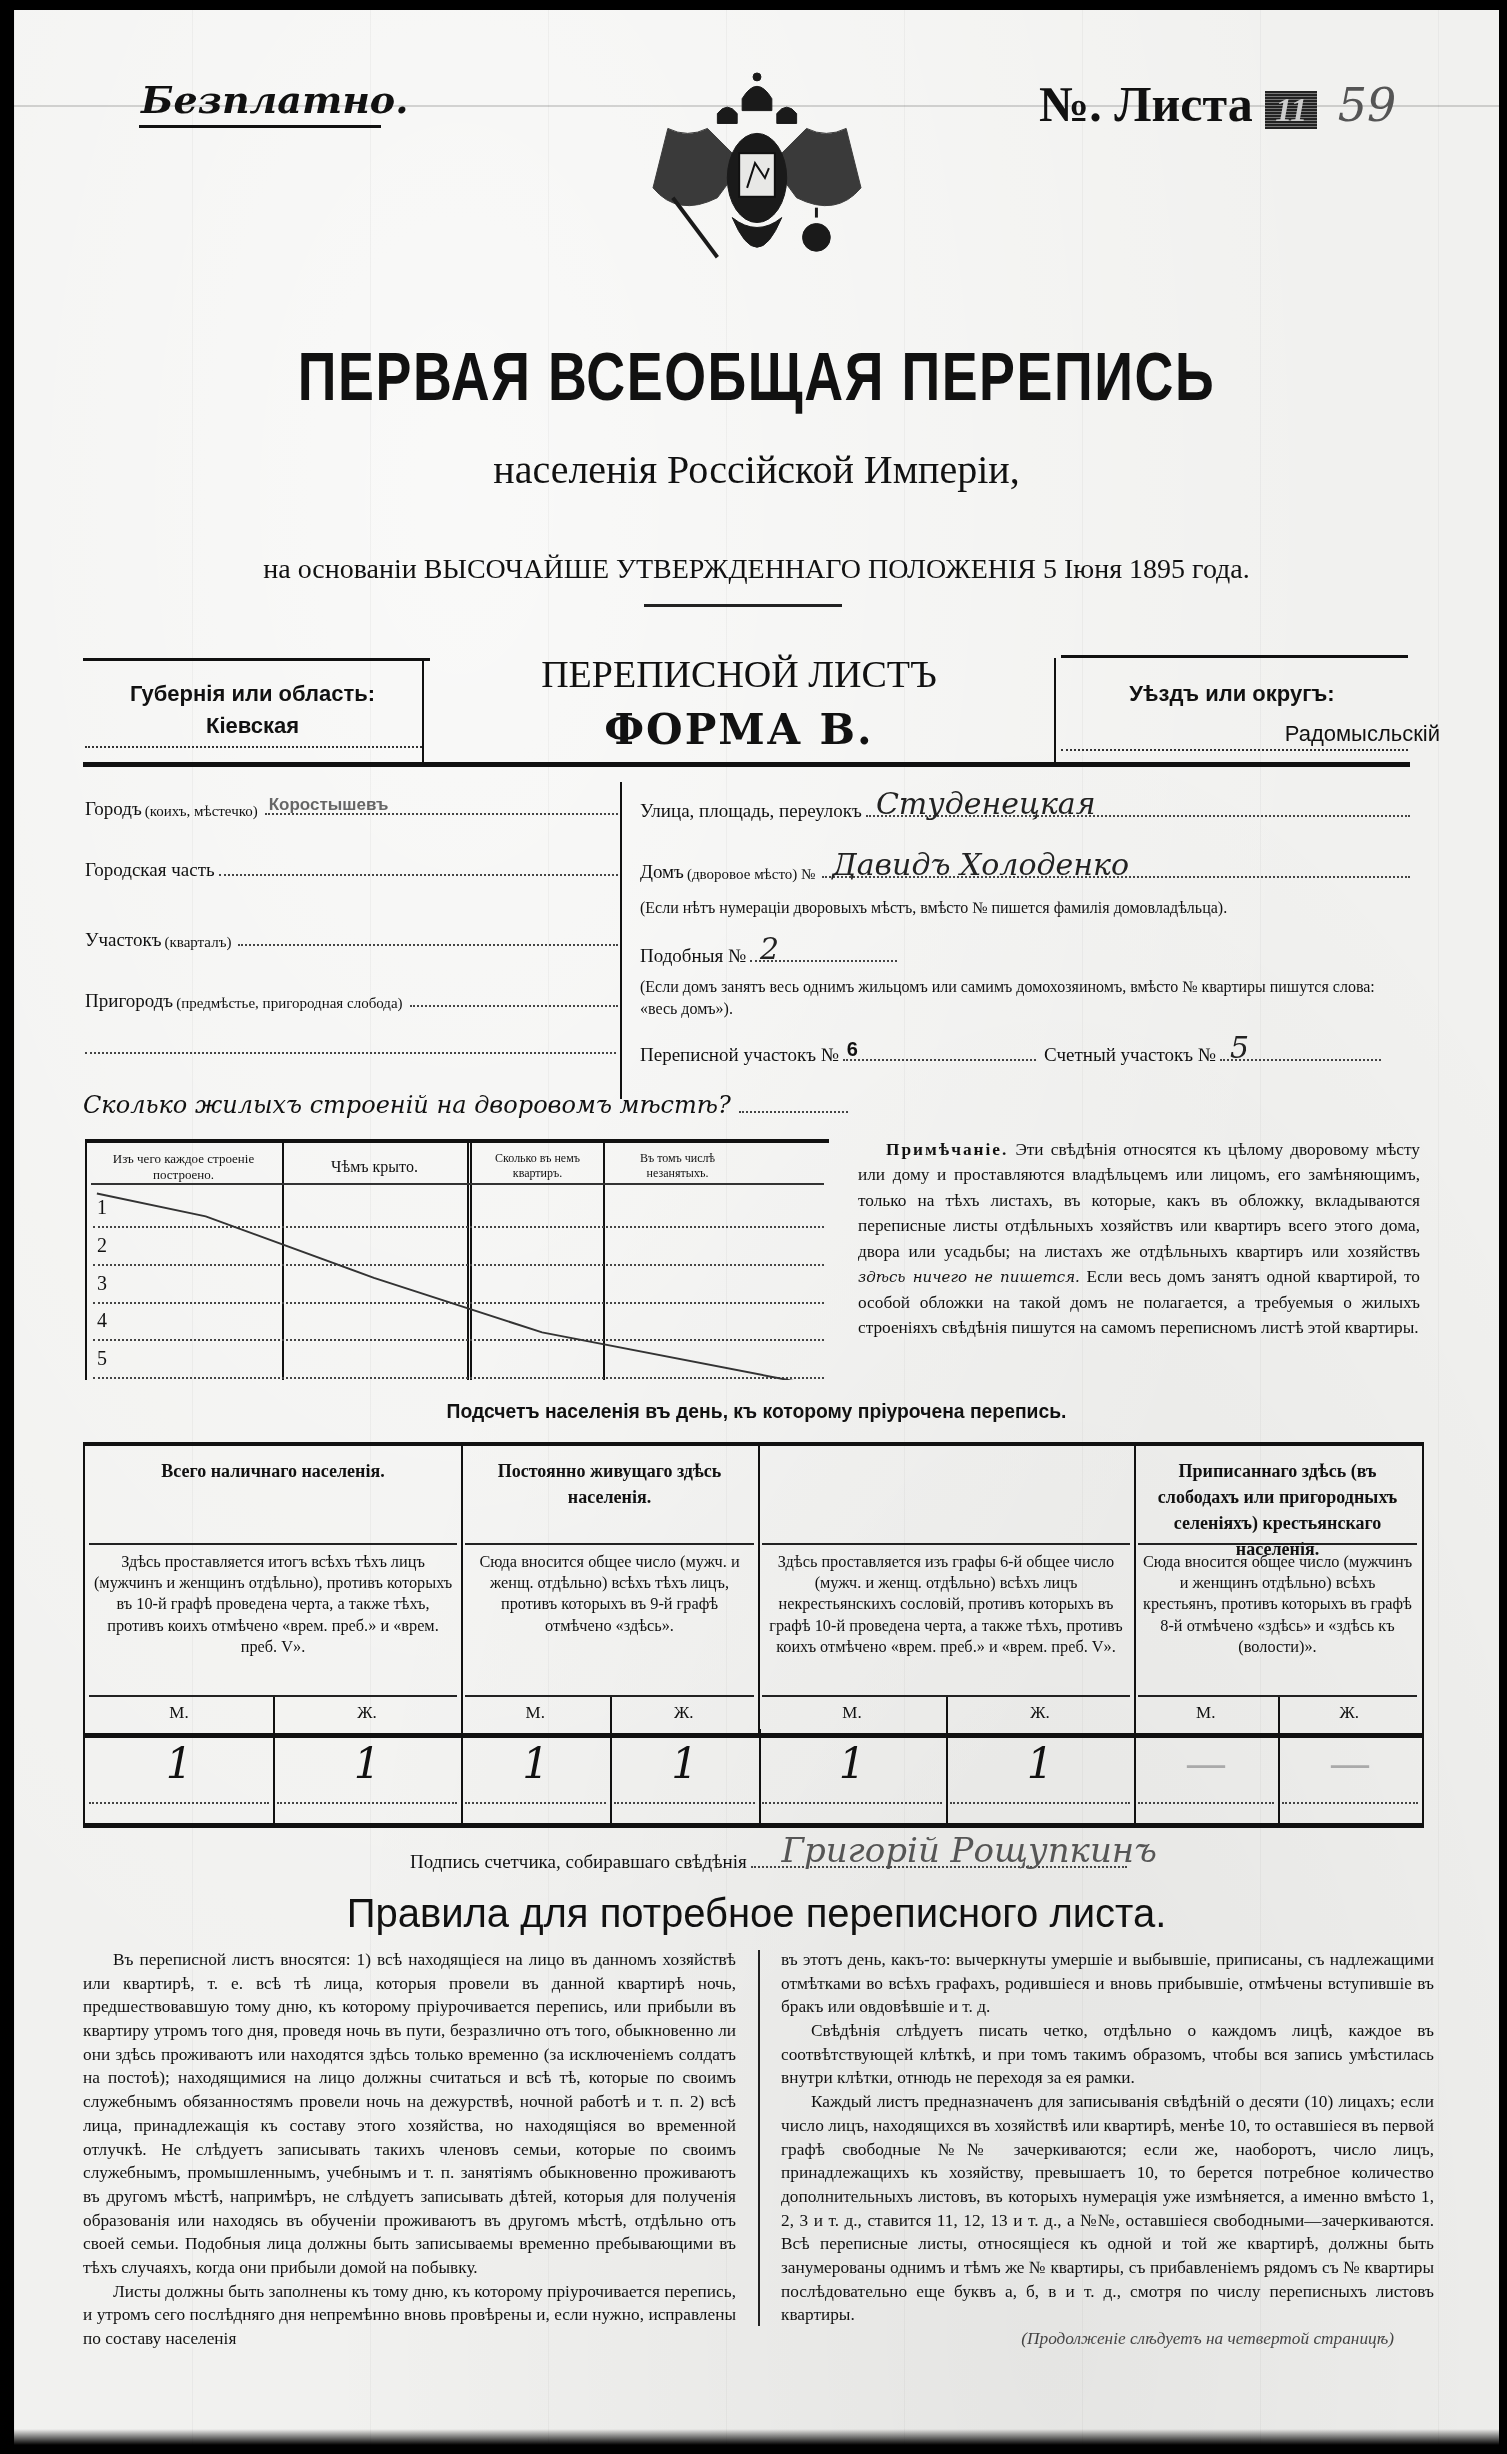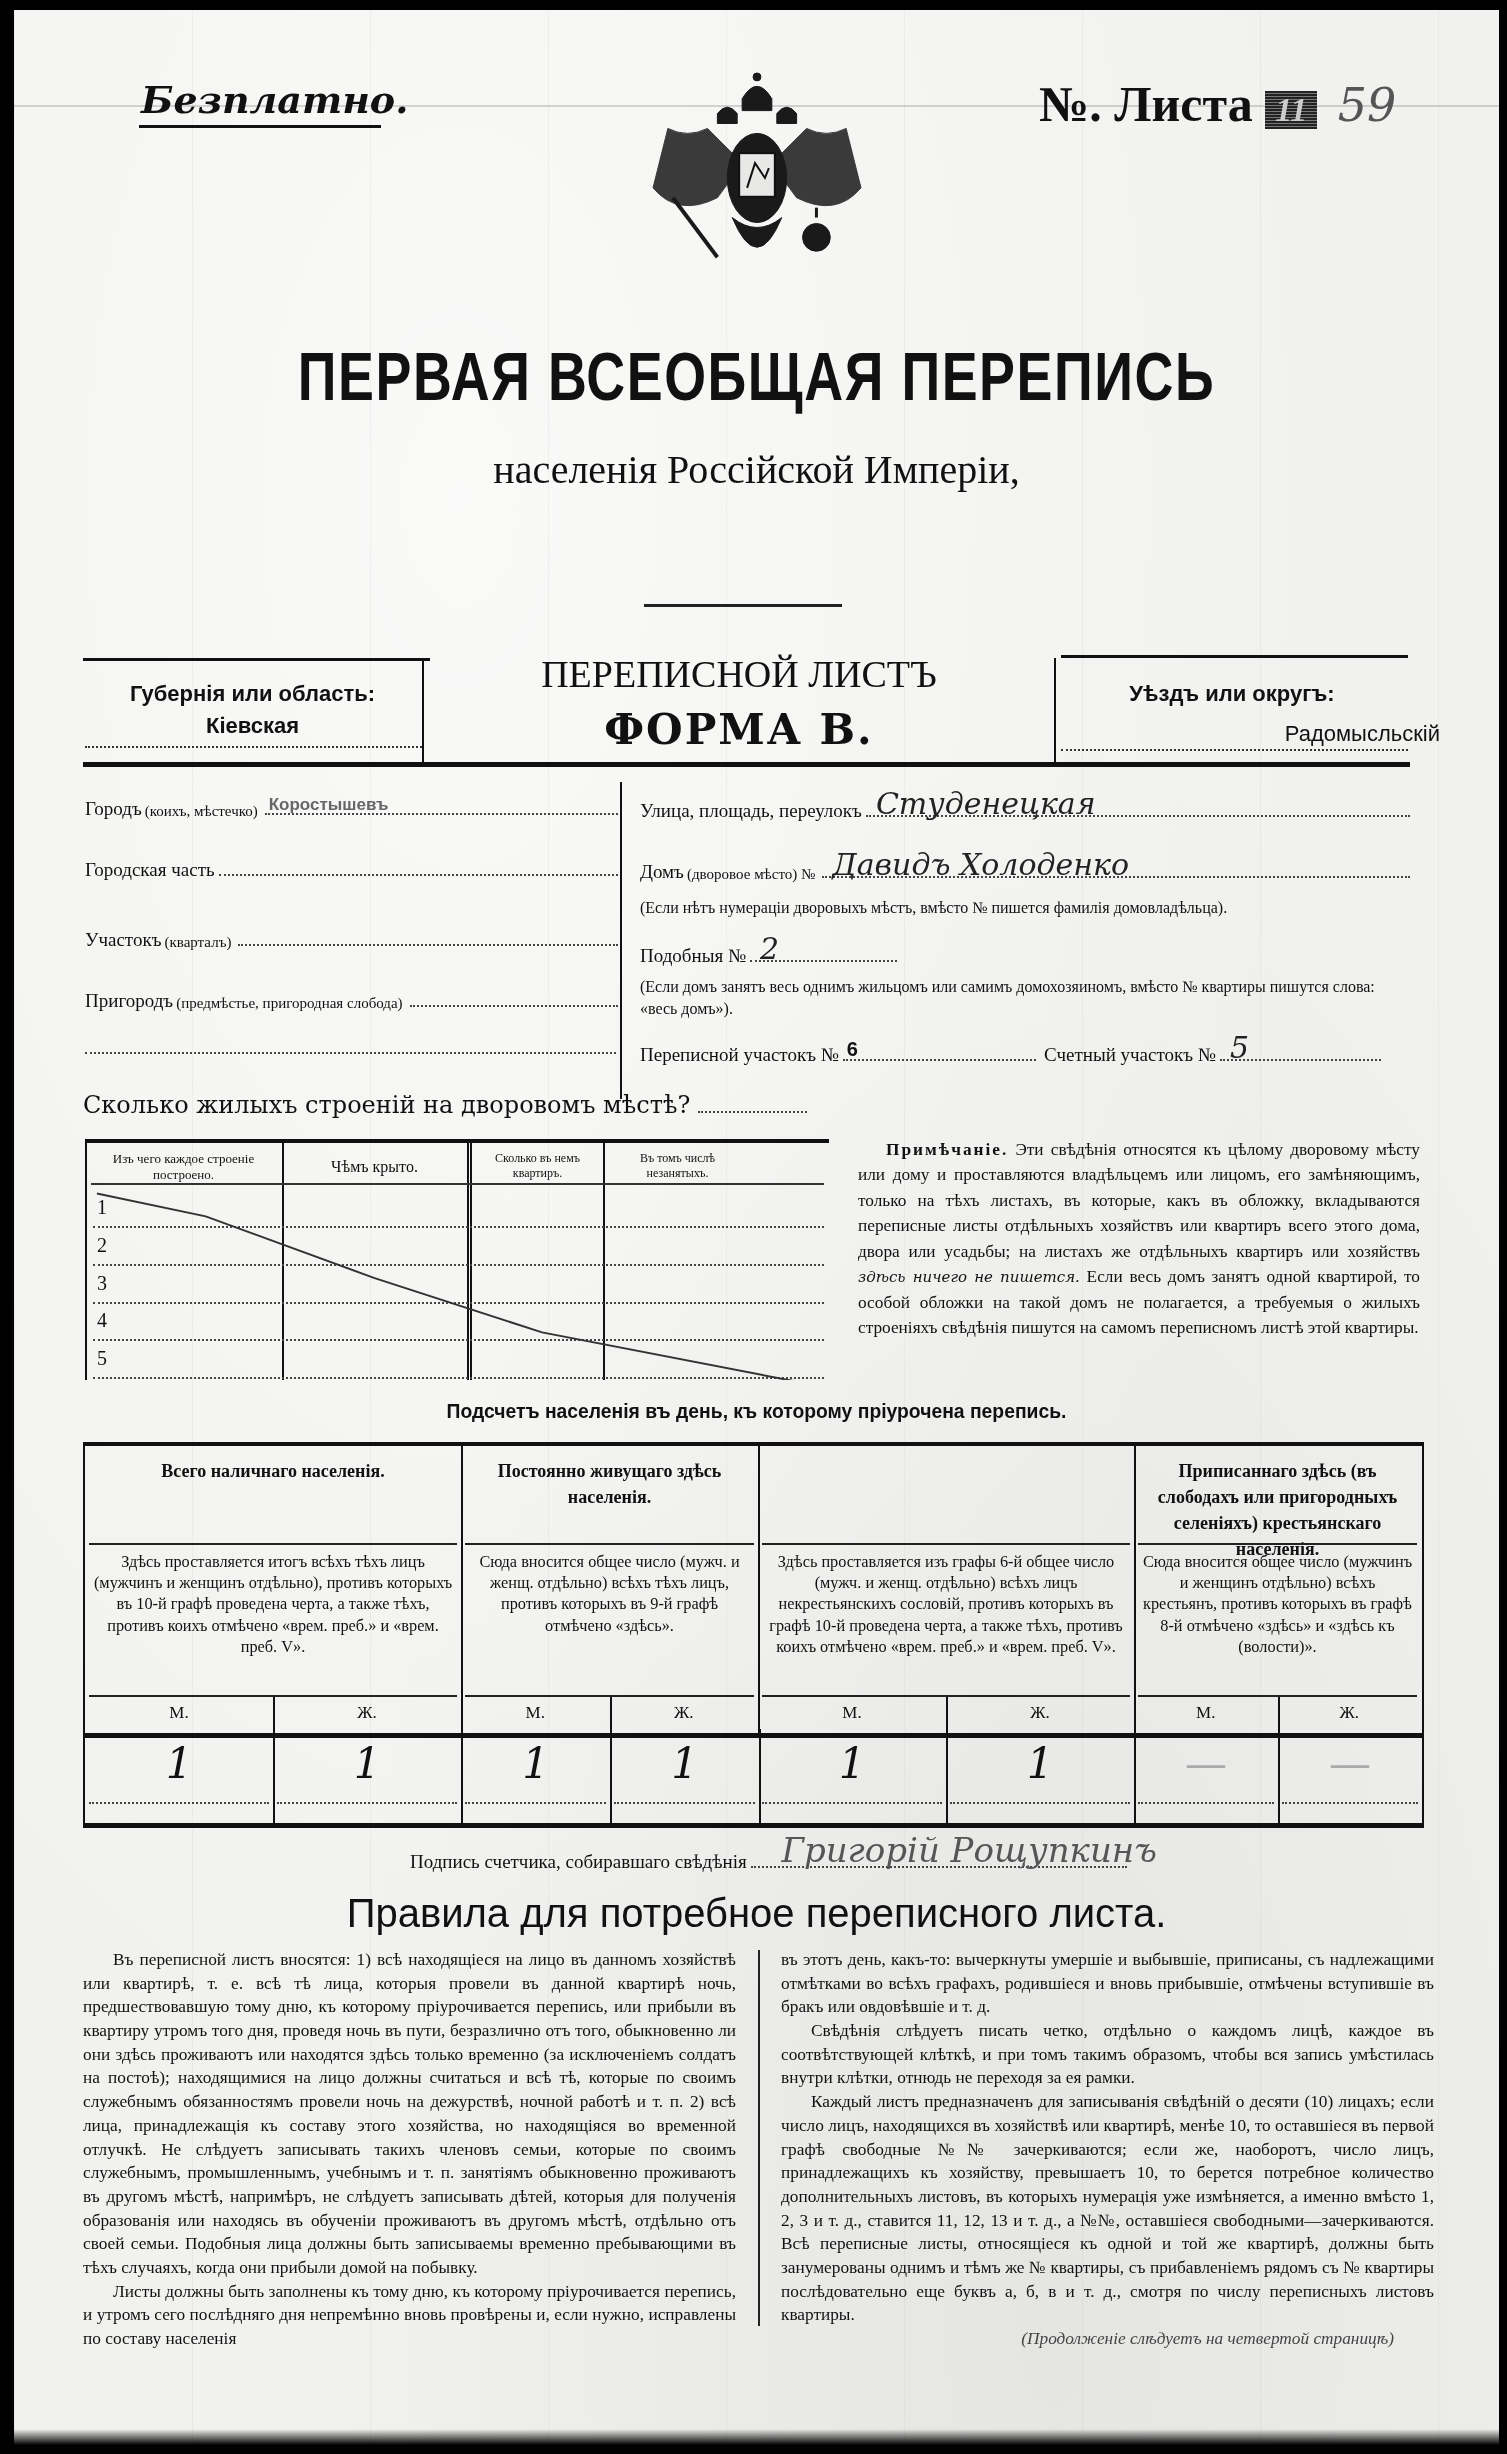--- a/index.html
+++ b/index.html
@@ -53,21 +53,21 @@
 
   
   .field { font-family:"Liberation Serif", serif; font-size:19px; white-space:nowrap; display:flex; align-items:flex-end; }
   .field .dots { flex:1; border-bottom:2px dotted #444; margin-left:4px; height:1px; margin-bottom:5px; position:relative; }
   .field .val { position:absolute; left:4px; bottom:-2px; font-family:"Liberation Sans", sans-serif; font-weight:bold; color:#666; font-size:17px; }
   .field .hw { position:absolute; left:10px; bottom:-6px; font-family:"DejaVu Serif", serif; font-style:italic; color:#222; font-size:30px; }
   .field .small { font-size:15px; margin:0 3px; }
   .addr-divider { left:606px; top:772px; width:2px; height:317px; background:#111; }
   .note-small { font-family:"Liberation Serif", serif; font-size:16px; }
 
-  .buildings-q { left:69px; top:1081px; font-family:"DejaVu Serif", serif; font-size:24px; white-space:nowrap; }
+  .buildings-q { left:69px; top:1081px; font-family:"DejaVu Serif", serif; font-style:italic; font-size:24px; white-space:nowrap; }
   .buildings-q .dots { display:inline-block; width:109px; border-bottom:2px dotted #444; }
 
   
   .btable { left:71px; top:1129px; width:744px; height:241px; border-left:2px solid #111; }
   .btable .toprule { position:absolute; left:-2px; top:0; width:744px; height:4px; background:#111; }
   .bcol { position:absolute; top:4px; bottom:0; border-right:2px solid #111; }
   .bhdr { position:absolute; top:8px; text-align:center; font-family:"Liberation Serif", serif; line-height:1.25; }
   .bhdr-rule { position:absolute; top:44px; height:2px; background:#333; }
   .brow { position:absolute; left:4px; width:733px; height:38px; }
   .brow .num { position:absolute; left:6px; top:6px; font-family:"Liberation Serif", serif; font-size:20px; }
@@ -138,20 +138,21 @@
       <path d="M100 120 L108 95 L118 110 L122 100" fill="none" stroke="#111" stroke-width="2"></path>
       <path d="M85 150 Q110 210 135 150 Q110 170 85 150Z"></path>
       <line x1="25" y1="130" x2="70" y2="190" stroke-width="4"></line>
       <circle cx="170" cy="170" r="14"></circle>
       <line x1="170" y1="150" x2="170" y2="140" stroke-width="3"></line>
     </g>
   </svg>
 
   <div class="abs title">ПЕРВАЯ ВСЕОБЩАЯ ПЕРЕПИСЬ</div>
   <div class="abs subtitle">населенія Россійской Имперіи,</div>
+  <div class="abs decree">на основаніи ВЫСОЧАЙШЕ УТВЕРЖДЕННАГО ПОЛОЖЕНІЯ 5 Іюня 1895 года.</div>
   <div class="abs decree-rule"></div>
 
   <div class="abs band-top-l"></div>
   <div class="abs band-top-r"></div>
   <div class="abs band-bottom"></div>
   <div class="abs band-vl"></div>
   <div class="abs band-vr"></div>
 
   <div class="abs gov-label cond">Губернія или область:</div>
   <div class="abs gov-value cond">Кіевская</div>

